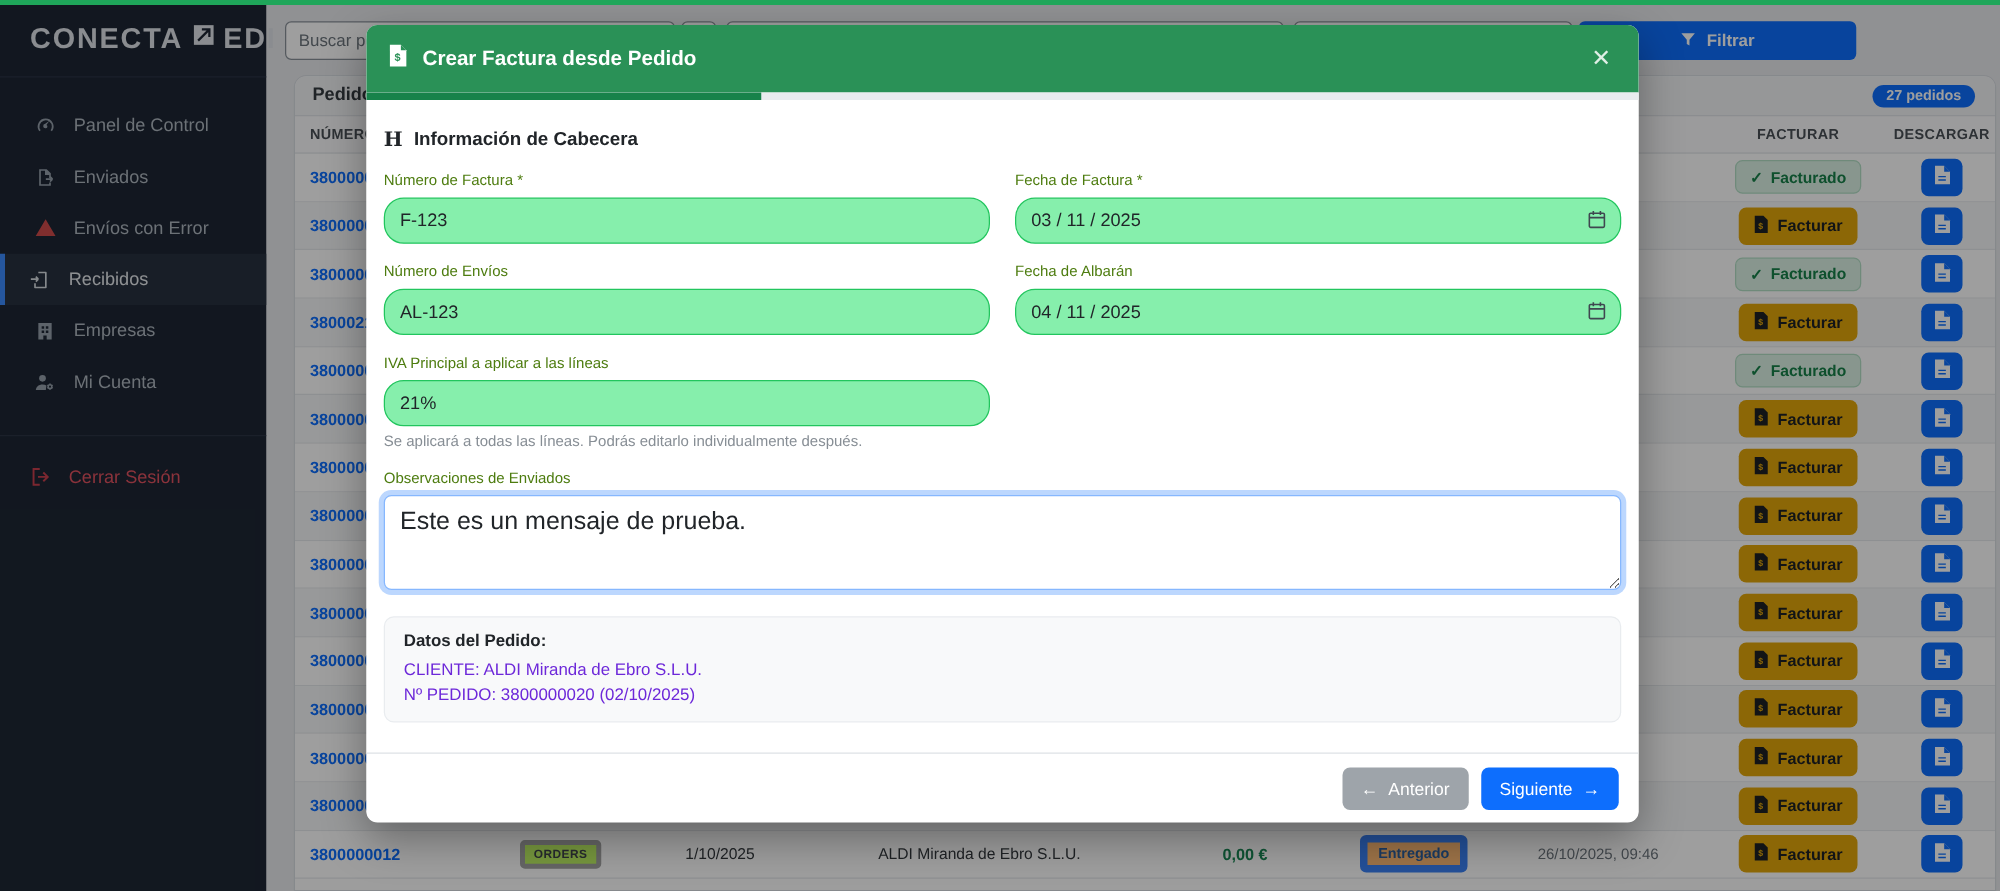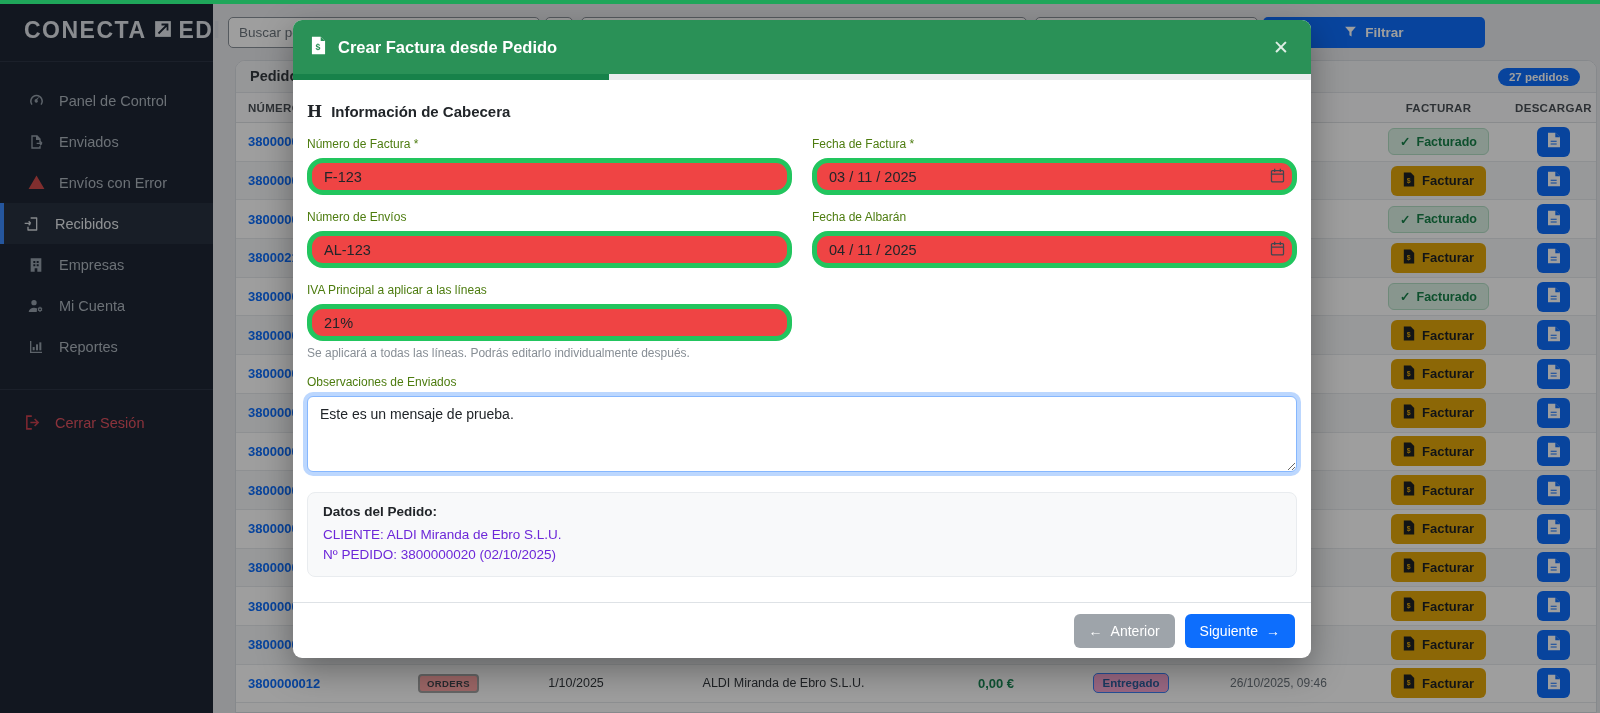--- a/index.html
+++ b/index.html
@@ -43,23 +43,23 @@
   .thead { height:30px; border-bottom:1px solid #dde0e4; background:#fbfbfc; }
   .thead span { font-size:11.5px; font-weight:700; color:#4a5056; letter-spacing:.3px; }
   .th-numero { grid-column:1; padding-left:12px; }
   .th-facturar { grid-column:8; text-align:center; }
   .th-descargar { grid-column:9; text-align:center; }
 
   .trow { height:38.7px; border-bottom:1px solid #e6e9ec; background:#fff; }
   .trow.alt { background:#f6f7f8; }
   .cell { font-size:12.5px; color:#33383d; text-align:center; }
   .cell.num { grid-column:1; text-align:left; padding-left:12px; color:#0d6efd; font-weight:700; font-size:13px; text-decoration:none; cursor:pointer; }
-  .badge-tipo { display:inline-block; background:#fca5a5; border:2px solid #a3a3a3; color:#3f454b; font-size:9.5px; font-weight:700; letter-spacing:.4px; padding:2px 7px; border-radius:4px; }
+  .badge-tipo { display:inline-block; background:#bef264; border:4px solid #a3a3a3; color:#3f454b; font-size:9.5px; font-weight:700; letter-spacing:.4px; padding:2px 7px; border-radius:4px; }
   .cell.importe { color:#198754; font-weight:700; font-size:13px; }
-  .badge-estado { display:inline-block; background:#f9a8d4; border:1px solid #3b82f6; color:#2c5f9e; font-size:11.5px; font-weight:600; padding:3px 9px; border-radius:5px; }
+  .badge-estado { display:inline-block; background:#fdba74; border:6px solid #3b82f6; color:#2c5f9e; font-size:11.5px; font-weight:600; padding:3px 9px; border-radius:5px; }
   .cell.recibido { color:#6c757d; font-size:12px; }
   .btn-facturar { display:inline-flex; align-items:center; gap:7px; background:#e3a70b; border:none; border-radius:6px; color:#1d2125; font-size:13px; font-weight:600; padding:6px 12px; cursor:pointer; font-family:inherit; }
   .badge-facturado { display:inline-flex; align-items:center; gap:6px; background:#dcf2e6; border:1px solid #b3dfc6; color:#17824a; font-size:12.5px; font-weight:600; padding:5px 11px; border-radius:6px; }
   .btn-pdf { width:33px; height:30px; background:#0d6efd; border:none; border-radius:6px; display:inline-flex; align-items:center; justify-content:center; cursor:pointer; }
 
   
   .backdrop { position:absolute; inset:0; background:rgba(0,0,0,.38); z-index:40; }
 
   
   .modal { position:absolute; left:293px; top:20px; width:1018px; height:638px; background:#fff; border-radius:9px; z-index:50; box-shadow:0 12px 34px rgba(0,0,0,.35); display:flex; flex-direction:column; overflow:hidden; }
@@ -67,26 +67,26 @@
   .modal-title { color:#fff; font-size:16.5px; font-weight:600; flex:1; }
   .close-btn { background:none; border:none; color:rgba(255,255,255,.85); font-size:19px; cursor:pointer; line-height:1; padding:4px; }
   .progress-track { height:6px; background:#e9ecef; flex:0 0 auto; }
   .progress-fill { height:100%; background:#17824a; width:31%; }
 
   .modal-body { flex:1; padding:12px 14px 0; }
   .section-title { display:flex; align-items:center; gap:9px; margin:10px 0 16px; font-size:15px; font-weight:600; color:#212529; }
   .h-icon { font-family:"DejaVu Serif", serif; font-weight:700; font-size:16px; color:#212529; }
   .form-grid { display:grid; grid-template-columns:1fr 1fr; column-gap:20px; row-gap:15px; }
   .field label { display:block; font-size:12px; color:#4d7c0f; margin-bottom:7px; }
-  .field input { width:100%; height:37px; border:5px solid #22c55e; border-radius:16px; padding:0 12px; font-size:14.5px; color:#212529; font-family:inherit; background:#ef4444; }
+  .field input { width:100%; height:37px; border:1px solid #22c55e; border-radius:16px; padding:0 12px; font-size:14.5px; color:#212529; font-family:inherit; background:#86efac; }
   .date-wrap { position:relative; }
   .date-wrap .cal { position:absolute; right:11px; top:9px; pointer-events:none; }
   .help-text { font-size:12px; color:#878e95; margin-top:5px; }
   .obs-field { grid-column:1 / span 2; }
-  .obs-field textarea { width:100%; height:76px; border:1px solid #86b7fe; border-radius:6px; padding:9px 12px; font-size:14px; color:#212529; font-family:inherit; outline:none; box-shadow:0 0 0 4px rgba(13,110,253,.28); resize:both; }
+  .obs-field textarea { width:100%; height:76px; border:1px solid #86b7fe; border-radius:6px; padding:9px 12px; font-size:20px; color:#212529; font-family:inherit; outline:none; box-shadow:0 0 0 4px rgba(13,110,253,.28); resize:both; }
   .order-info { margin-top:16px; background:#f8f9fa; border:1px solid #e9ecef; border-radius:8px; padding:11px 15px; }
   .order-info .oi-title { font-size:13.5px; font-weight:700; color:#212529; margin-bottom:6px; }
   .order-info .oi-line { font-size:13.5px; color:#6d28d9; line-height:20px; }
 
   .modal-footer { flex:0 0 auto; height:56px; border-top:1px solid #dee2e6; display:flex; align-items:center; justify-content:flex-end; gap:10px; padding:0 16px; }
   .btn-prev { background:#9ea4aa; color:#fff; border:none; border-radius:6px; height:34px; padding:0 15px; font-size:14px; display:inline-flex; align-items:center; gap:8px; cursor:pointer; font-family:inherit; }
   .btn-next { background:#0d6efd; color:#fff; border:none; border-radius:6px; height:34px; padding:0 15px; font-size:14px; display:inline-flex; align-items:center; gap:8px; cursor:pointer; font-family:inherit; }
 </style>
 </head>
 <body>
@@ -153,31 +153,20 @@
       <div class="nav-item">
         <span class="nico">
             <svg width="18" height="16" viewBox="0 0 24 24" fill="currentColor">
               <circle cx="9" cy="7" r="4"></circle>
               <path d="M1 21c.3-4 3.7-6.5 8-6.5 1.8 0 3.4.4 4.7 1.2L13 21H1z"></path>
               <circle cx="18" cy="17" r="2.2" fill="none" stroke="currentColor" stroke-width="1.8"></circle>
               <path fill="none" stroke="currentColor" stroke-width="1.8" d="M18 13.2v1.2M18 19.6v1.2M21.1 15.2l-1 .6M15.9 18.2l-1 .6M21.1 18.8l-1-.6M15.9 15.8l-1-.6"></path>
             </svg>
           </span>
         <span>Mi Cuenta</span>
-      </div>
-      <div class="nav-item">
-        <span class="nico">
-            <svg width="16" height="16" viewBox="0 0 24 24" fill="currentColor">
-              <path d="M3 3h2v16h16v2H3z"></path>
-              <rect x="7" y="12" width="3" height="5"></rect>
-              <rect x="12" y="8" width="3" height="9"></rect>
-              <rect x="17" y="5" width="3" height="12"></rect>
-            </svg>
-          </span>
-        <span>Reportes</span>
       </div>
     </nav>
     <div class="side-divider"></div>
     <div class="logout">
       <span class="nico">
           <svg width="17" height="17" viewBox="0 0 24 24" fill="none" stroke="currentColor" stroke-width="2.2">
             <path d="M11 3H4v18h7"></path>
             <path d="M15 7l5 5-5 5M20 12H9"></path>
           </svg>
         </span>

